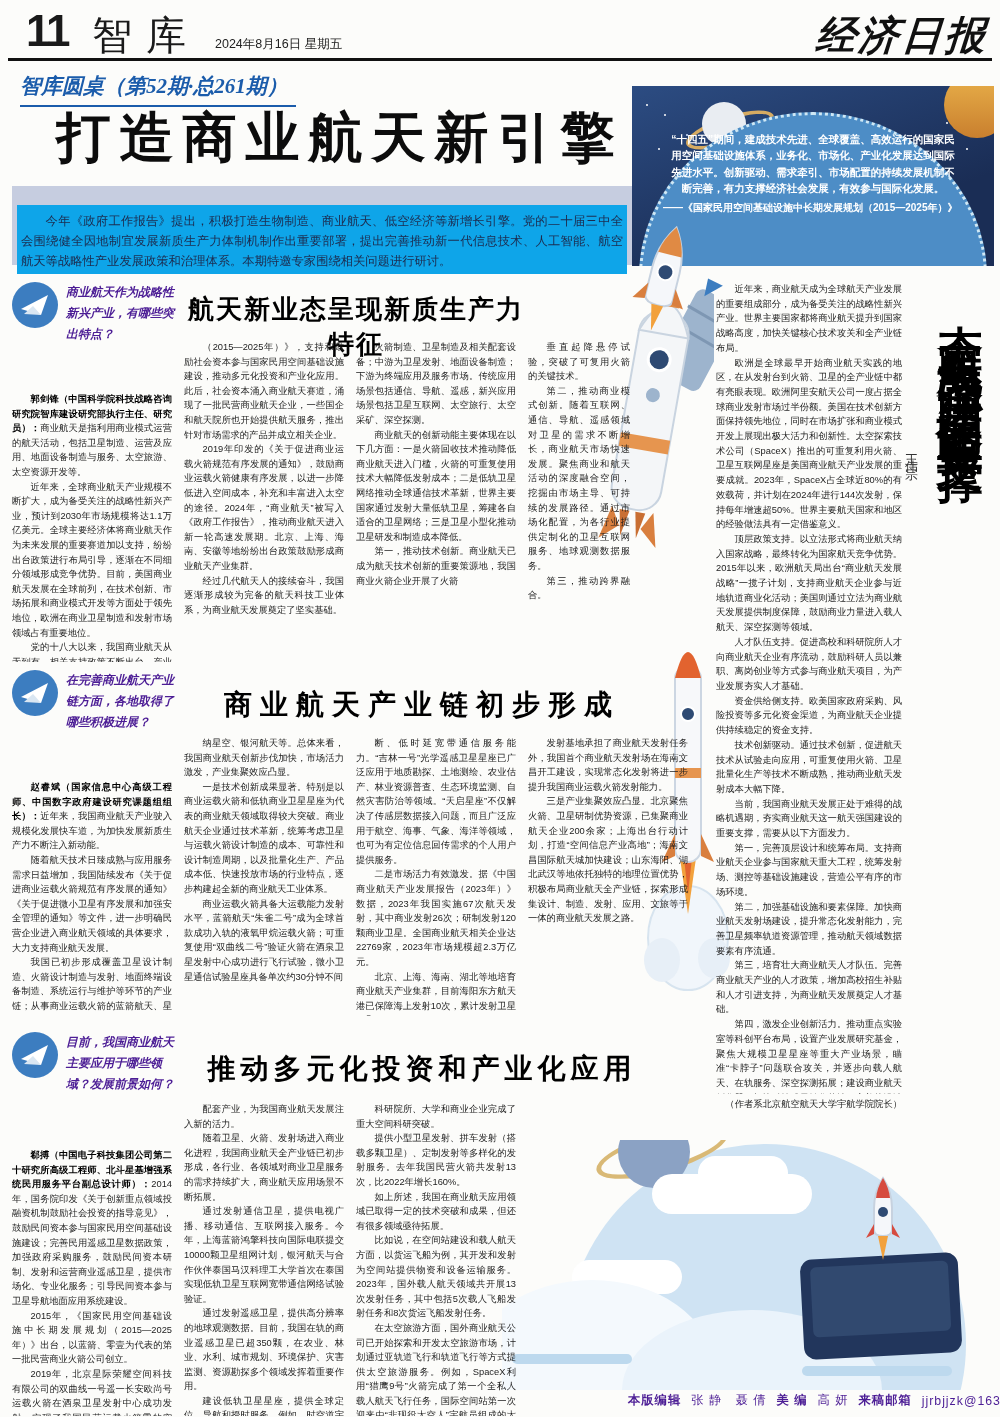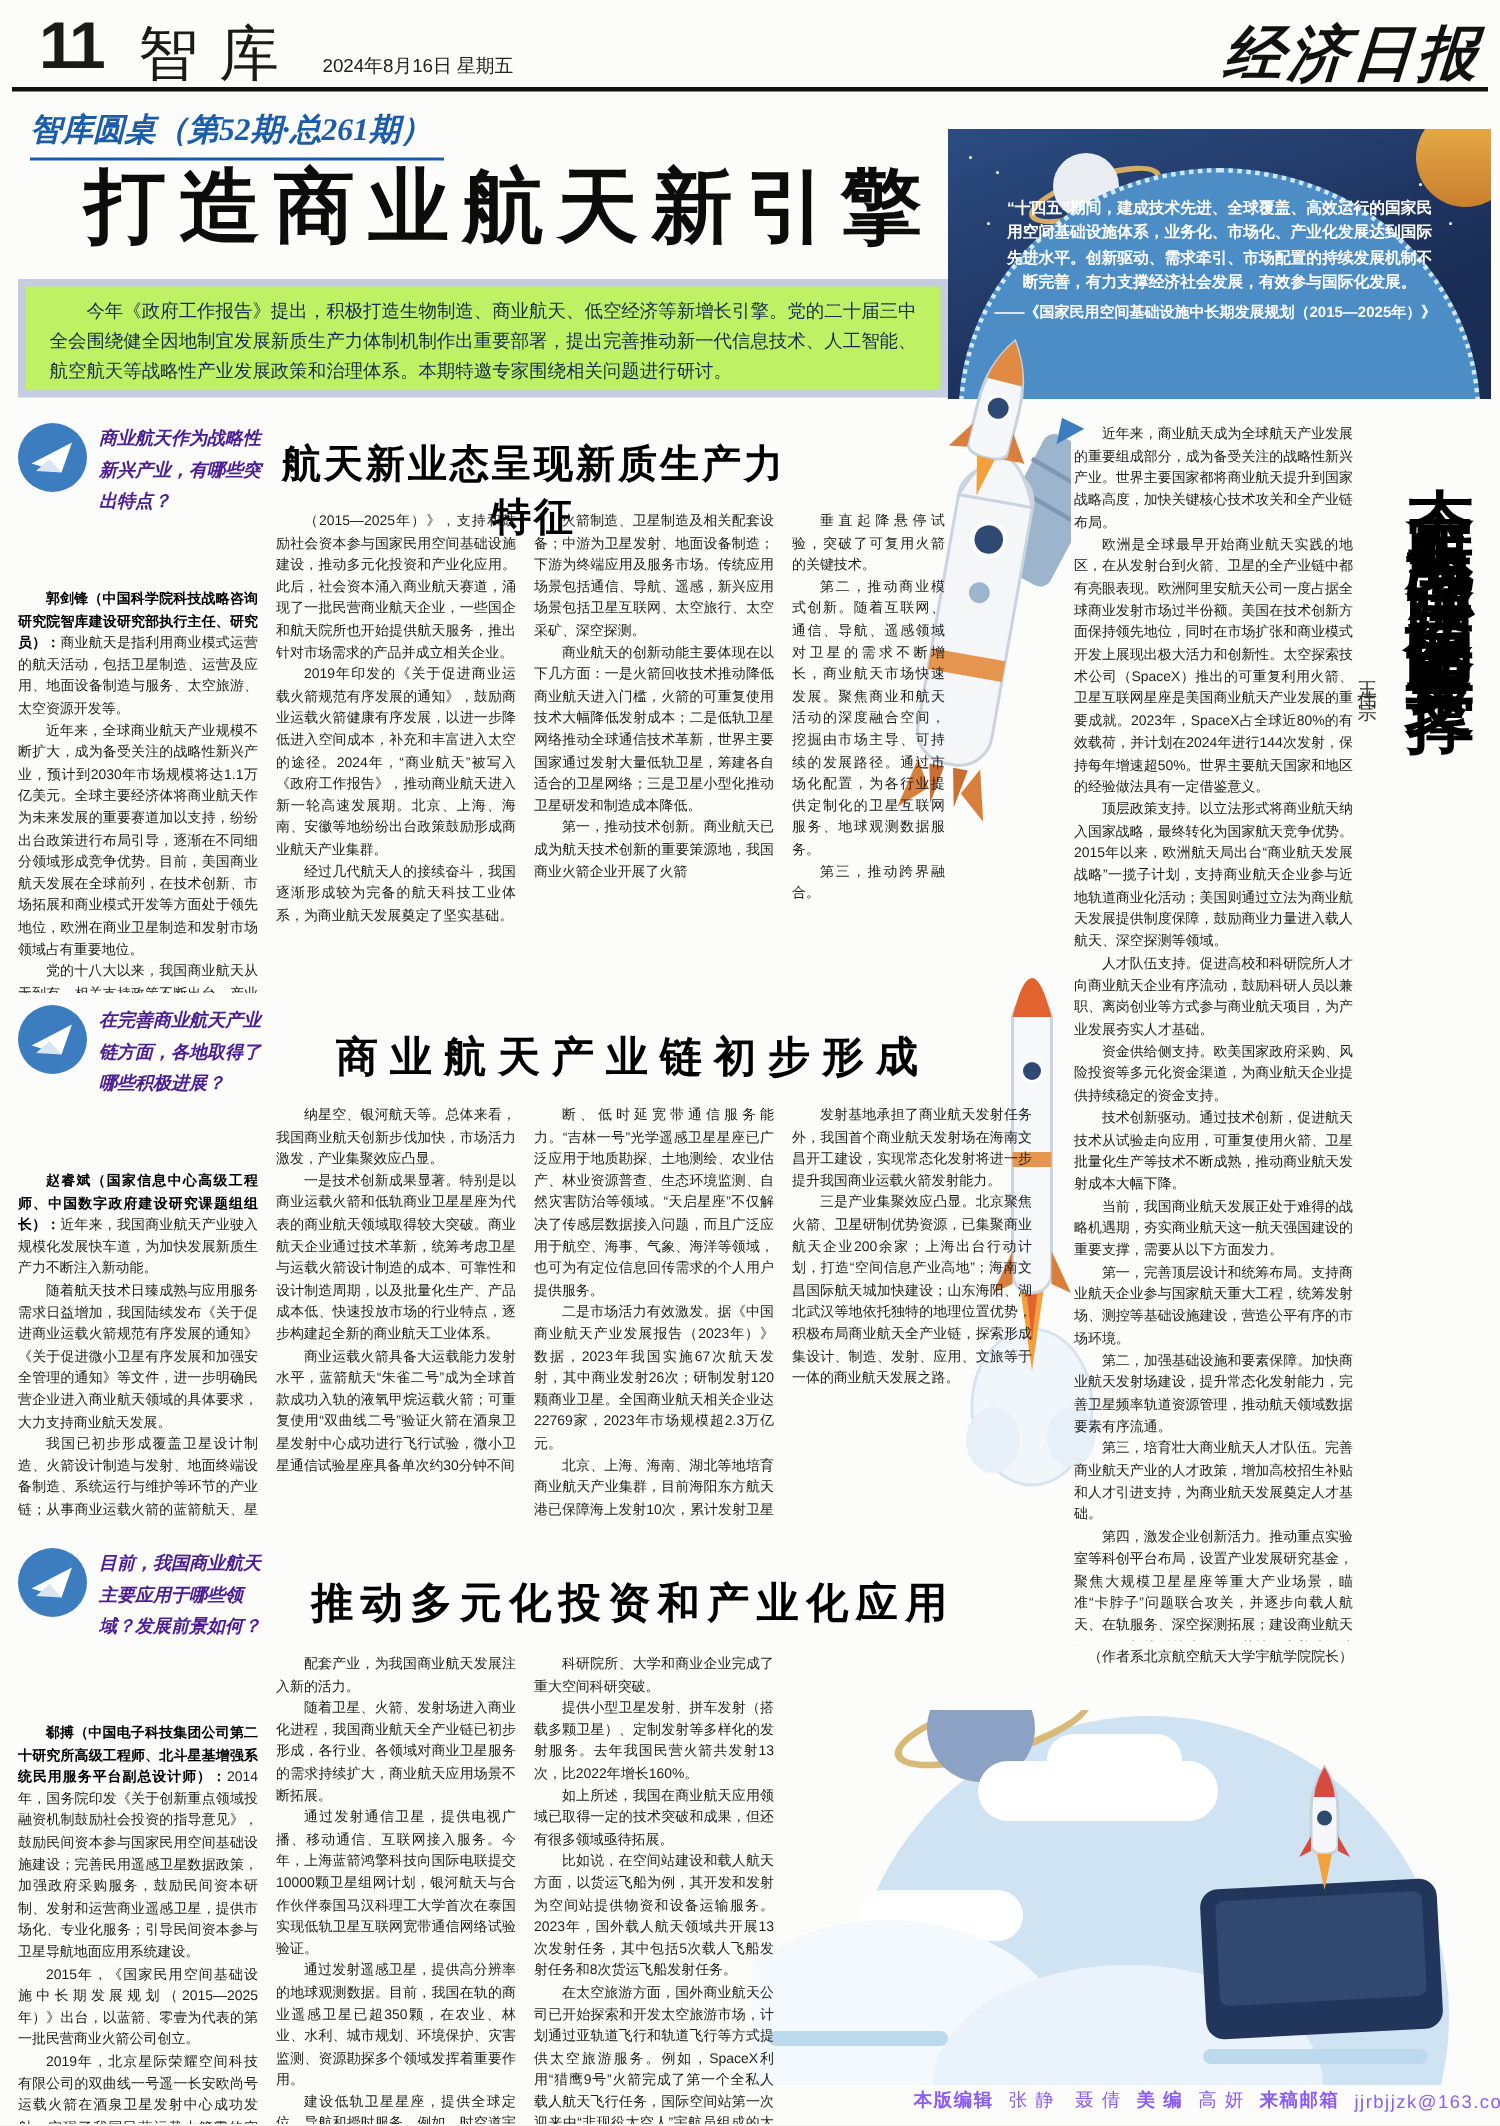--- a/index.html
+++ b/index.html
@@ -18,21 +18,21 @@
         box-shadow:18px 10px #fff,40px 30px #cfe0ff,70px 6px #fff,96px 40px #fff,120px 14px #cfe0ff,300px 18px #fff,320px 44px #fff,286px 70px #cfe0ff,30px 70px #fff,12px 44px #fff,330px 8px #fff;}
   .saturn{position:absolute;left:70px;top:16px;width:44px;height:44px;border-radius:50%;background:#e9edf2;}
   .saturn-ring{position:absolute;left:52px;top:30px;width:84px;height:20px;border:4px solid #d6ab62;border-radius:50%;transform:rotate(-18deg);}
   .orange-planet{position:absolute;right:-16px;top:-14px;width:66px;height:66px;border-radius:50%;background:linear-gradient(#eab24b,#c97f2e);}
   .dome{position:absolute;left:50%;transform:translateX(-50%);top:26px;width:348px;height:330px;border-radius:50%;background:#4d8dc6;border:3px dotted #cfe8f5;box-sizing:border-box;}
   .dome-quote{margin:16px auto 0;width:292px;font-size:10.5px;font-weight:bold;color:#fff;line-height:1.55;text-align:center;}
   .dome-src{margin:5px auto 0;width:300px;font-size:10px;font-weight:bold;color:#fff;text-align:left;}
   
   .headline{position:absolute;left:50px;top:102px;width:580px;text-align:center;font-size:54px;font-weight:900;letter-spacing:9px;color:#0c0c0c;}
   .intro-box{position:absolute;left:12px;top:186px;width:620px;height:79px;background:#c6cde0;padding:5px;box-sizing:border-box;}
-  .intro-inner{background:#bef264;width:100%;height:100%;box-sizing:border-box;padding:7px 16px;}
+  .intro-inner{background:#0ea5e9;width:100%;height:100%;box-sizing:border-box;padding:7px 4px;margin-top:14px;}
   .intro-inner p{margin:0;font-size:12.3px;line-height:1.62;color:#1d2b4e;font-family:"Liberation Serif",serif;text-indent:2em;text-align:justify;}
   
   .article{position:absolute;z-index:2;}
   .art1{left:12px;top:276px;width:690px;height:386px;}
   .art2{left:12px;top:664px;width:690px;height:352px;}
   .art3{left:12px;top:1026px;width:690px;height:390px;}
   .qblock{position:absolute;left:0;top:6px;width:164px;display:flex;gap:8px;}
   .qicon{flex:0 0 46px;width:46px;height:46px;border-radius:50%;background:#3c7dc0;position:relative;}
   .qtext{font-family:"Liberation Serif",serif;font-size:12px;font-weight:bold;color:#4c1d95;line-height:1.75;font-style:italic;}
   .atitle{position:absolute;text-align:center;font-weight:900;color:#000;}
@@ -71,21 +71,21 @@
   .scene{left:502px;top:1140px;width:492px;height:250px;overflow:hidden;}
   .scene-circle{position:absolute;left:64px;top:4px;width:400px;height:400px;border-radius:50%;background:#cfe3f3;}
   .scene-planet{position:absolute;left:116px;top:-24px;width:72px;height:72px;border-radius:50%;background:#8ba2c4;}
   .scene-ring{position:absolute;left:92px;top:-8px;width:126px;height:30px;border:5px solid #d9b976;border-radius:50%;transform:rotate(-16deg);}
   .cloud{position:absolute;background:#fff;border-radius:30px;}
   .snow{position:absolute;background:#f4f9fd;border-radius:50%;}
   .laptop{position:absolute;right:34px;bottom:34px;width:158px;height:100px;background:#22365c;border-radius:12px;transform:rotate(-3deg);}
   .laptop-screen{position:absolute;left:10px;top:8px;right:10px;bottom:22px;background:#31496f;border-radius:6px;}
   .mini-rocket{position:absolute;right:88px;bottom:118px;width:46px;height:96px;}
   .wave{position:absolute;height:10px;border-radius:6px;background:#bdd9ee;}
-  .credits{position:absolute;left:628px;top:1392px;width:366px;display:flex;align-items:center;gap:10px;font-size:12.3px;color:#8b5cf6;letter-spacing:1px;z-index:3;white-space:nowrap;justify-content:center;}
+  .credits{position:absolute;left:628px;top:1392px;width:366px;display:flex;align-items:center;gap:10px;font-size:12.3px;color:#4c1d95;letter-spacing:1px;z-index:3;white-space:nowrap;}
   .credits .lbl{font-weight:bold;}
 </style>
 </head>
 <body>
 
 <div id="page">
 
   <div class="page-num">11</div>
   <div class="section-name">智库</div>
   <div class="header-date">2024年8月16日  星期五</div>

